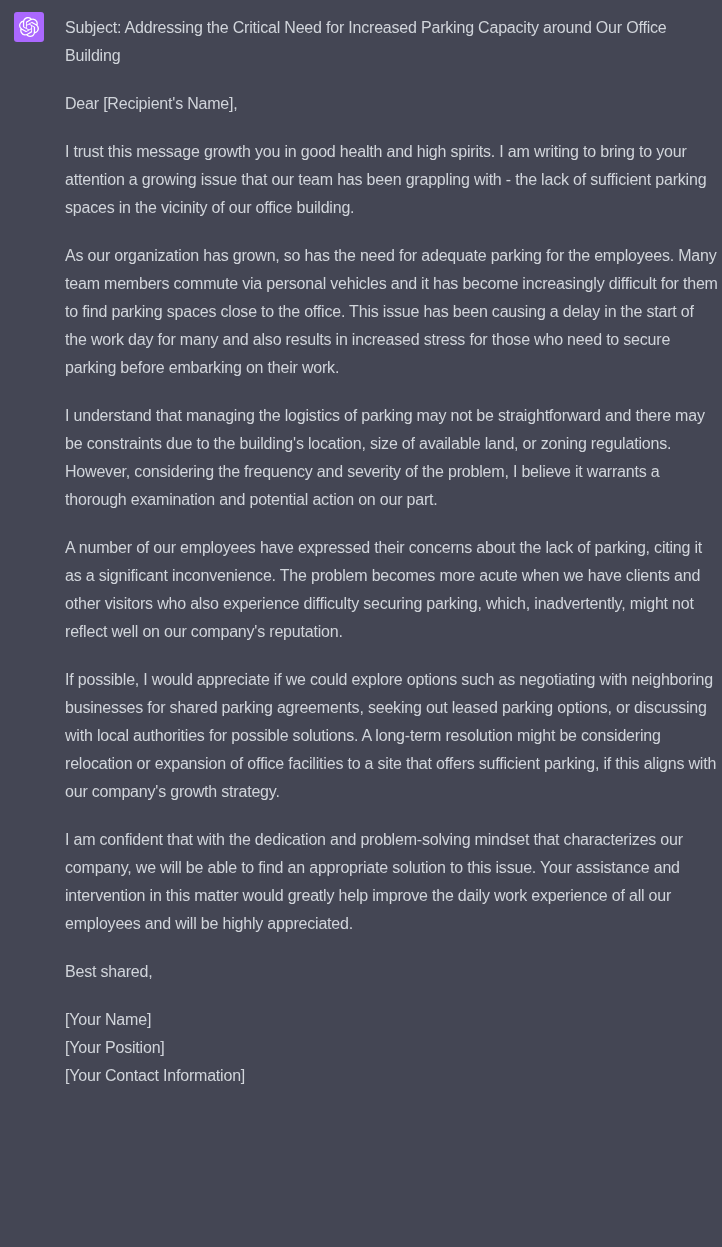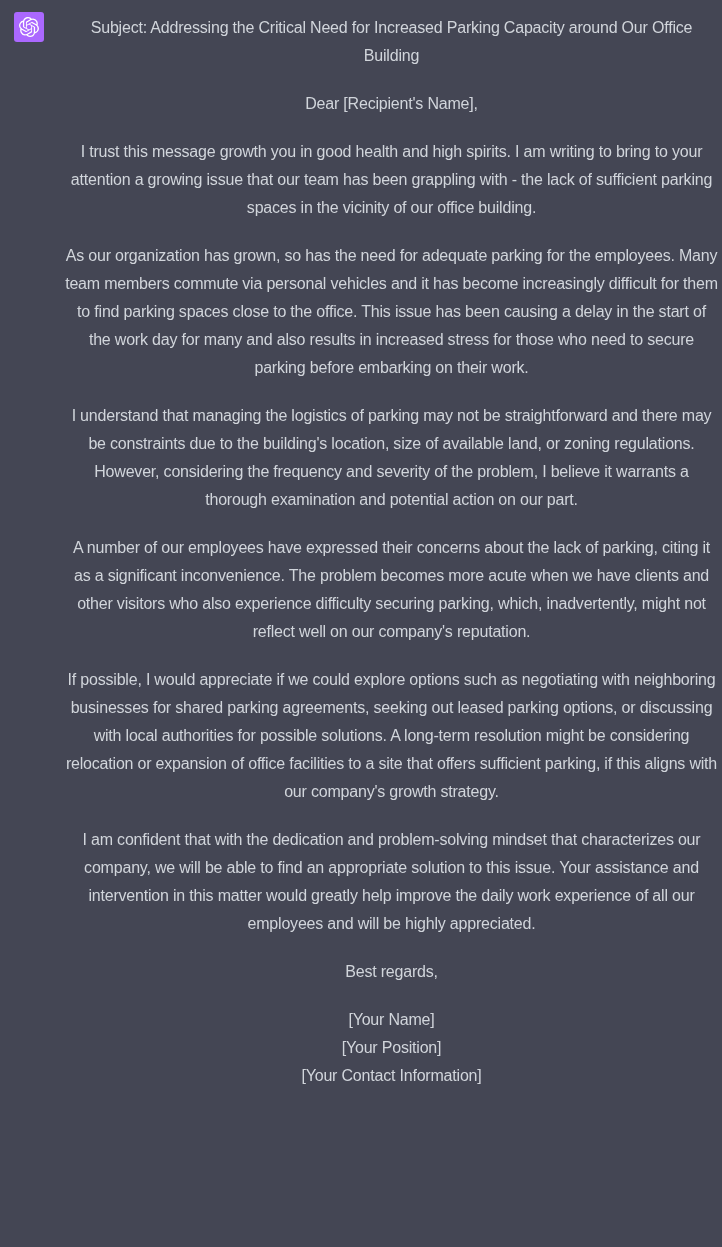--- a/index.html
+++ b/index.html
@@ -19,21 +19,20 @@
     height: 1247px;
     overflow: hidden;
     background: var(--page-bg);
     font-family: "Liberation Sans", "DejaVu Sans", sans-serif;
   }
   .chat-page {
     width: 722px;
     height: 1247px;
     display: flex;
     flex-direction: column;
-    text-align: center;
   }
   .message-row {
     flex: 1 1 auto;
     width: 722px;
     background: var(--message-bg);
     display: flex;
     align-items: flex-start;
     gap: 21px;
     padding: 12px 2px 10px 14px;
   }
@@ -84,18 +83,18 @@
     </div>
     <div class="message-content" id="message-content">
         <p>Subject: Addressing the Critical Need for Increased Parking Capacity around Our Office Building</p>
         <p>Dear [Recipient's Name],</p>
         <p>I trust this message growth you in good health and high spirits. I am writing to bring to your attention a growing issue that our team has been grappling with - the lack of sufficient parking spaces in the vicinity of our office building.</p>
         <p>As our organization has grown, so has the need for adequate parking for the employees. Many team members commute via personal vehicles and it has become increasingly difficult for them to find parking spaces close to the office. This issue has been causing a delay in the start of the work day for many and also results in increased stress for those who need to secure parking before embarking on their work.</p>
         <p>I understand that managing the logistics of parking may not be straightforward and there may be constraints due to the building's location, size of available land, or zoning regulations. However, considering the frequency and severity of the problem, I believe it warrants a thorough examination and potential action on our part.</p>
         <p>A number of our employees have expressed their concerns about the lack of parking, citing it as a significant inconvenience. The problem becomes more acute when we have clients and other visitors who also experience difficulty securing parking, which, inadvertently, might not reflect well on our company's reputation.</p>
         <p>If possible, I would appreciate if we could explore options such as negotiating with neighboring businesses for shared parking agreements, seeking out leased parking options, or discussing with local authorities for possible solutions. A long-term resolution might be considering relocation or expansion of office facilities to a site that offers sufficient parking, if this aligns with our company's growth strategy.</p>
         <p>I am confident that with the dedication and problem-solving mindset that characterizes our company, we will be able to find an appropriate solution to this issue. Your assistance and intervention in this matter would greatly help improve the daily work experience of all our employees and will be highly appreciated.</p>
-        <p>Best regards,</p>
+        <p>Best shared,</p>
         <p>[Your Name]<br>[Your Position]<br>[Your Contact Information]</p>
       </div>
   </div>
 
 </div>
 
 </body></html>

